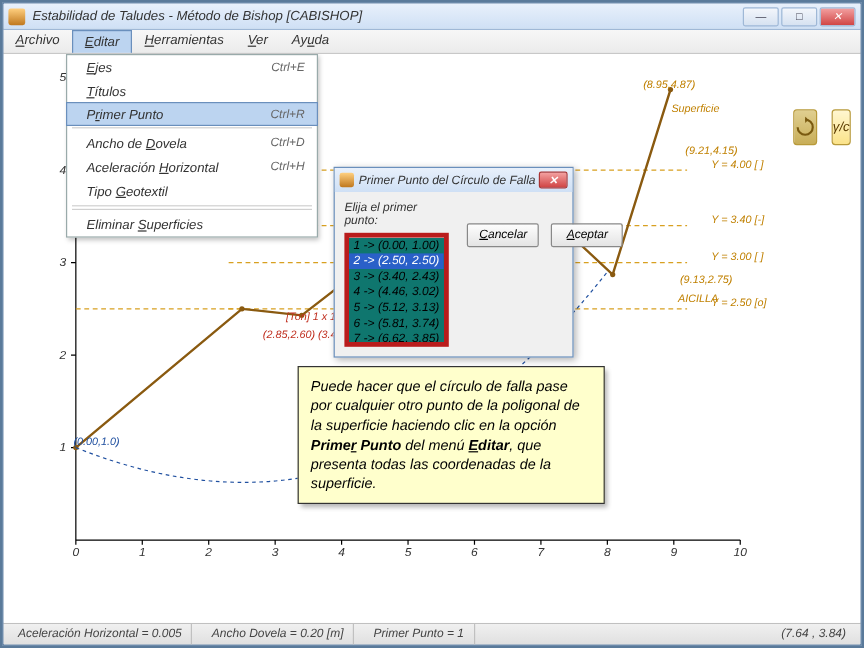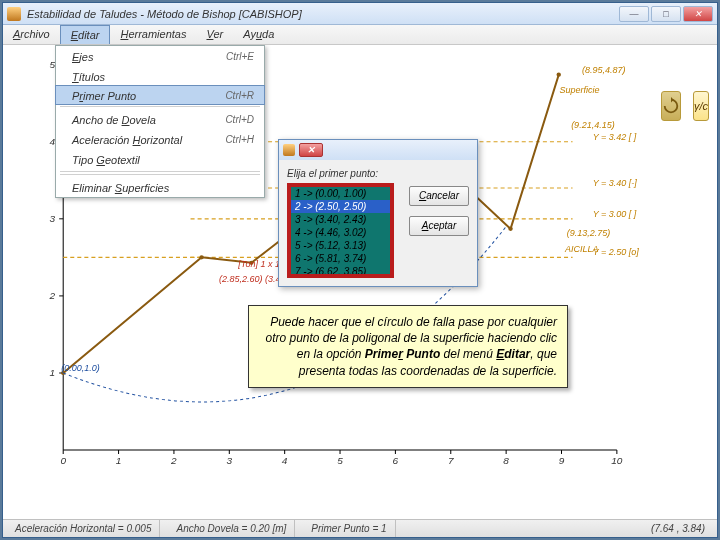--- a/index.html
+++ b/index.html
@@ -153,46 +153,45 @@
   }
   .listbox .opt {
     padding: 1px 4px;
     white-space: nowrap;
   }
   .listbox .opt.sel {
     background: #2a60c8;
     color: #fff;
   }
   .dlg-btns {
-    display: flex; flex-direction: column; gap: 10px; margin-top: 18px;
+    display: flex; flex-direction: row; gap: 10px; margin-top: 18px; justify-content: center;
   }
   .btn {
     width: 60px; height: 20px;
     background: linear-gradient(#fdfdfd,#e4e4e4);
     border: 1px solid #888;
     border-radius: 2px;
     font-size: 10px;
     text-align: center;
     line-height: 18px;
     cursor: pointer;
   }
 
   
   .help {
     position: absolute;
     left: 245px; top: 260px;
-    width: 320px;
+    width: 256px;
     background: #ffffcc;
     border: 1px solid #333;
     padding: 8px 10px;
     font-size: 12px;
     line-height: 1.35;
     box-shadow: 3px 3px 4px rgba(0,0,0,0.3);
     color: #000;
-    text-align: right;
   }
 
   
   .rtoolbar {
     position: absolute;
     right: 18px; top: 46px;
     width: 38px;
     display: flex;
     gap: 12px;
   }
@@ -312,27 +311,27 @@
           <circle cx="216.99999999999997" cy="215.6" r="2.2" fill="#8a5a10"></circle>
           <circle cx="275.3" cy="168.4" r="2.2" fill="#8a5a10"></circle>
           <circle cx="311.6" cy="159.6" r="2.2" fill="#8a5a10"></circle>
           <circle cx="349.54999999999995" cy="110.80000000000001" r="2.2" fill="#8a5a10"></circle>
           <circle cx="394.1" cy="102" r="2.2" fill="#8a5a10"></circle>
           <circle cx="474.40000000000003" cy="180.39999999999998" r="2.2" fill="#8a5a10"></circle>
           <circle cx="522.25" cy="20.400000000000034" r="2.2" fill="#8a5a10"></circle>
           <path d="M 30 330 Q 277.5 434 470 178.00000000000003" stroke="#2050a0" stroke-width="1" stroke-dasharray="3 3" fill="none"></path>
         </svg>
       <div id="ann-layer">
-          <div class="ann" style="left: 549px; top: 9.65818px; color: rgb(192, 128, 0);">(8.95,4.87)</div>
+          <div class="ann" style="left: 503px; top: 9.65818px; color: rgb(192, 128, 0);">(8.95,4.87)</div>
           <div class="ann" style="left: 526.5px; top: 30.4727px; color: rgb(192, 128, 0);">Superficie</div>
           <div class="ann" style="left: 538.127px; top: 65.1636px; color: rgb(192, 128, 0);">(9.21,4.15)</div>
           <div class="ann" style="left: 533.698px; top: 173.091px; color: rgb(192, 128, 0);">(9.13,2.75)</div>
           <div class="ann" style="left: 532.037px; top: 188.509px; color: rgb(192, 128, 0);">AICILLA</div>
           <div class="ann" style="left: 28.2px; top: 308px; color: rgb(32, 80, 160);">(0.00,1.0)</div>
-          <div class="ann" style="left: 559.72px; top: 76.7273px; color: rgb(192, 128, 0);">Y = 3.42 [ ]</div>
+          <div class="ann" style="left: 559.72px; top: 76.7273px; color: rgb(192, 128, 0);">Y = 4.00 [ ]</div>
           <div class="ann" style="left: 559.72px; top: 122.982px; color: rgb(192, 128, 0);">Y = 3.40 [-]</div>
           <div class="ann" style="left: 559.72px; top: 153.818px; color: rgb(192, 128, 0);">Y = 3.00 [ ]</div>
           <div class="ann" style="left: 559.72px; top: 192.364px; color: rgb(192, 128, 0);">Y = 2.50 [o]</div>
           <div class="ann" style="left: 205.373px; top: 203.927px; color: rgb(192, 48, 32);">[Ton] 1 x 1 [m]</div>
           <div class="ann" style="left: 185.995px; top: 219.345px; color: rgb(192, 48, 32);">(2.85,2.60) (3.45,2.40)</div>
         </div>
     </div>
 
     <div class="dropdown" id="dropdown">
         <div class="dd-item">
@@ -364,20 +363,21 @@
         <div class="dd-sep"></div>
         <div class="dd-item">
           <span>Eliminar <span class="u">S</span>uperficies</span>
           <span class="sc"></span>
         </div>
       </div>
 
     <div class="dialog">
       <div class="dlg-title">
         <div class="ico"></div>
+        <div class="t">Primer Punto del Círculo de Falla</div>
         <div class="dlg-close">✕</div>
       </div>
       <div class="dlg-body">
         <div class="dlg-left">
           <div class="dlg-label">Elija el primer punto:</div>
           <div class="listbox" id="listbox">
               <div class="opt">1 -&gt; (0.00, 1.00)</div>
               <div class="opt sel">2 -&gt; (2.50, 2.50)</div>
               <div class="opt">3 -&gt; (3.40, 2.43)</div>
               <div class="opt">4 -&gt; (4.46, 3.02)</div>

